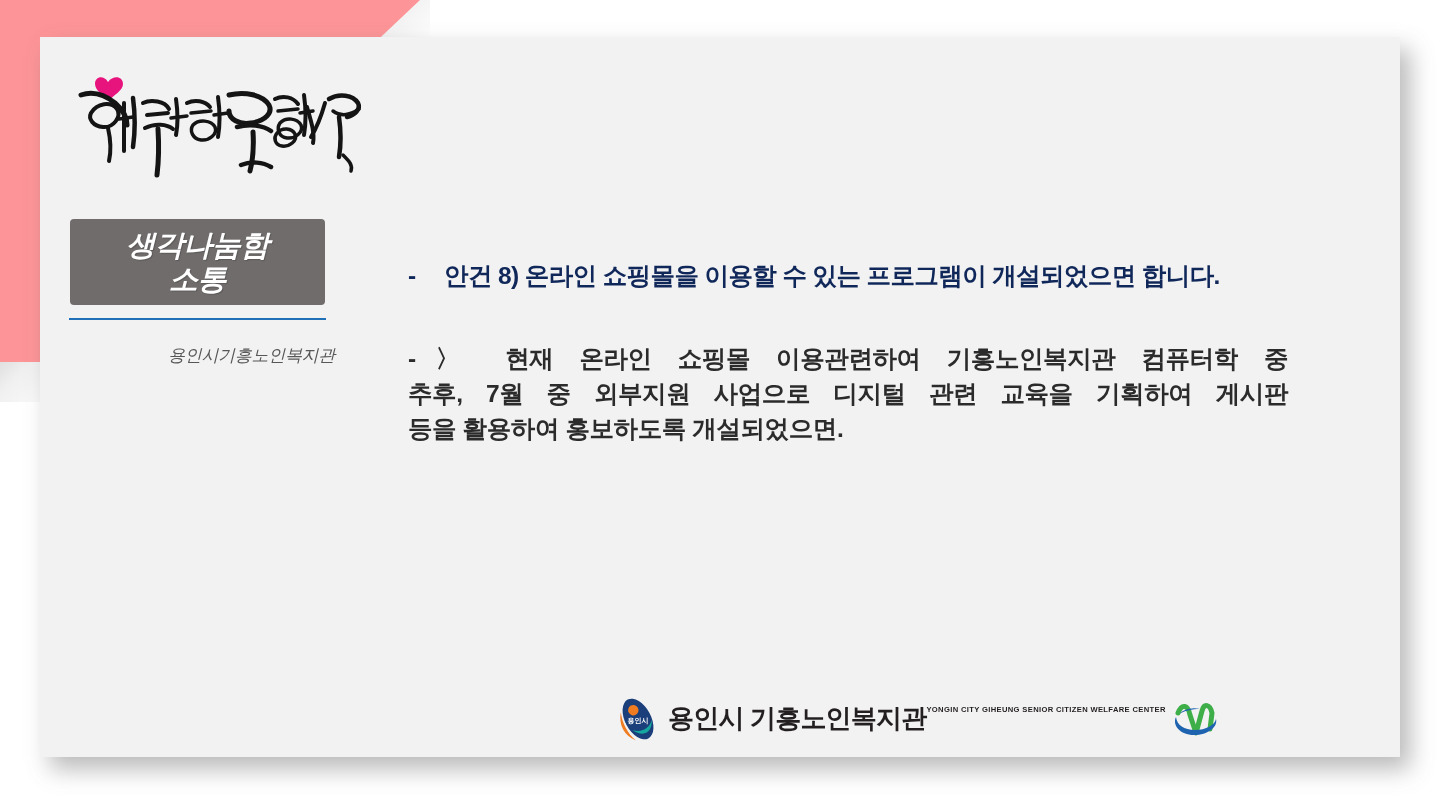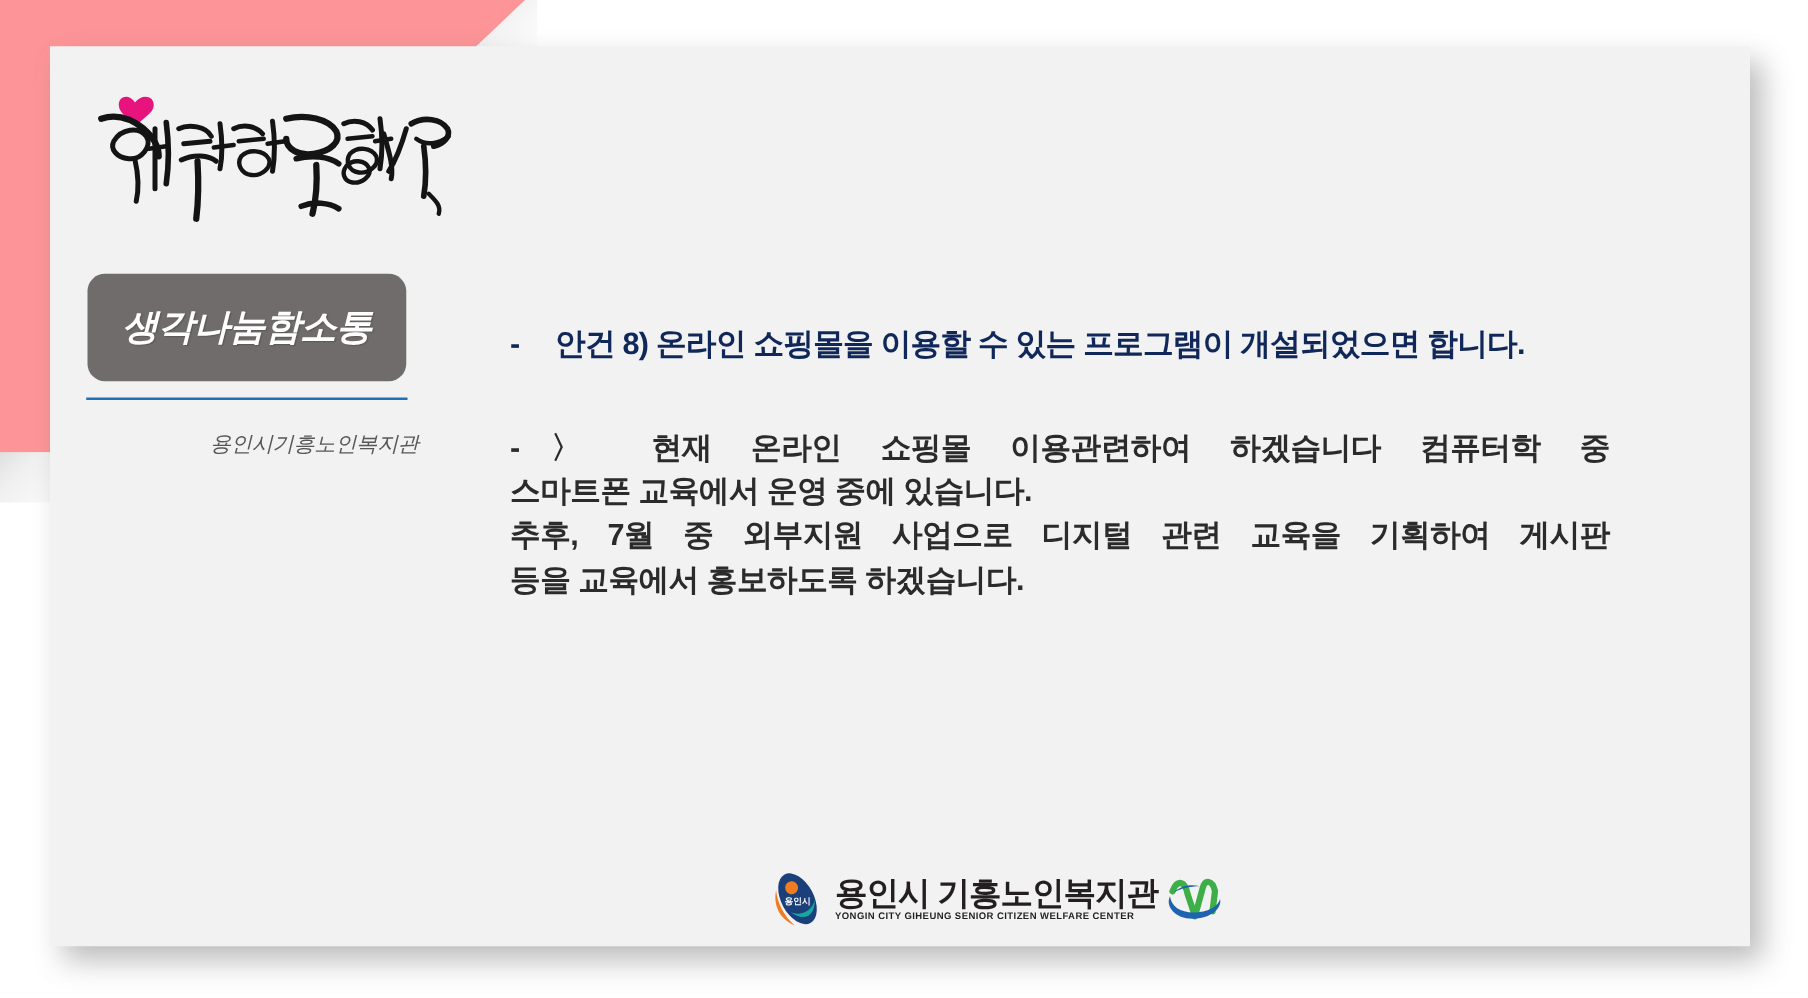--- a/index.html
+++ b/index.html
@@ -82,29 +82,29 @@
     position: absolute;
     left: 20px;
     top: 182px;
     width: 275px;
   }
   .badge {
     width: 255px;
     height: 86px;
     margin: 0 auto;
     background: #6f6c6b;
-    border-radius: 14px;
+    border-radius: 4px;
     color: #ffffff;
     font-style: italic;
     font-weight: bold;
     font-size: 29px;
     line-height: 1.18;
     letter-spacing: -0.5px;
     display: flex;
-    flex-direction: row;
+    flex-direction: column;
     align-items: center;
     justify-content: center;
     text-align: center;
     text-shadow: 1px 1px 1px rgba(0,0,0,0.18);
   }
   .badge span { display: block; white-space: nowrap; }
   .divider {
     width: 257px;
     height: 2px;
     background: #1f70b6;
@@ -169,21 +169,21 @@
     height: 58px;
     display: flex;
     align-items: center;
     z-index: 3;
   }
   .fl-emblem { flex: 0 0 auto; width: 52px; height: 52px; }
   .fl-text {
     flex: 0 0 auto;
     margin-left: 4px;
     display: flex;
-    flex-direction: column;
+    flex-direction: row;
     justify-content: space-between;
   }
   .fl-ko {
     font-size: 26px;
     font-weight: bold;
     color: #231f20;
     letter-spacing: -0.8px;
     line-height: 1.05;
     white-space: nowrap;
   }
@@ -268,24 +268,23 @@
       <div class="org-name">용인시기흥노인복지관</div>
     </div>
 
     <div class="content">
       <div class="bullet-row">
         <div class="bullet-dash">-</div>
         <div class="bullet-text">안건 8) 온라인 쇼핑몰을 이용할 수 있는 프로그램이 개설되었으면 합니다.</div>
       </div>
 
       <div class="answer">
-        <span class="ln just">-〉 현재 온라인 쇼핑몰 이용관련하여 하겠습니다 컴퓨터학 중</span>
-        <span class="ln">스마트폰 교육에서 운영 중에 있습니다.</span>
+        <span class="ln just">-〉 현재 온라인 쇼핑몰 이용관련하여 기흥노인복지관 컴퓨터학 중</span>
         <span class="ln just">추후, 7월 중 외부지원 사업으로 디지털 관련 교육을 기획하여 게시판</span>
-        <span class="ln">등을 교육에서 홍보하도록 하겠습니다.</span>
+        <span class="ln">등을 활용하여 홍보하도록 개설되었으면.</span>
       </div>
     </div>
 
   </div>
 
   <div class="footer-logo">
     <div class="fl-emblem">
       <svg viewBox="0 0 52 52" width="52" height="52" aria-hidden="true">
         <g transform="rotate(-28 26 26)">
           <ellipse cx="26" cy="26" rx="13" ry="22" fill="#1b3f7a"></ellipse>

